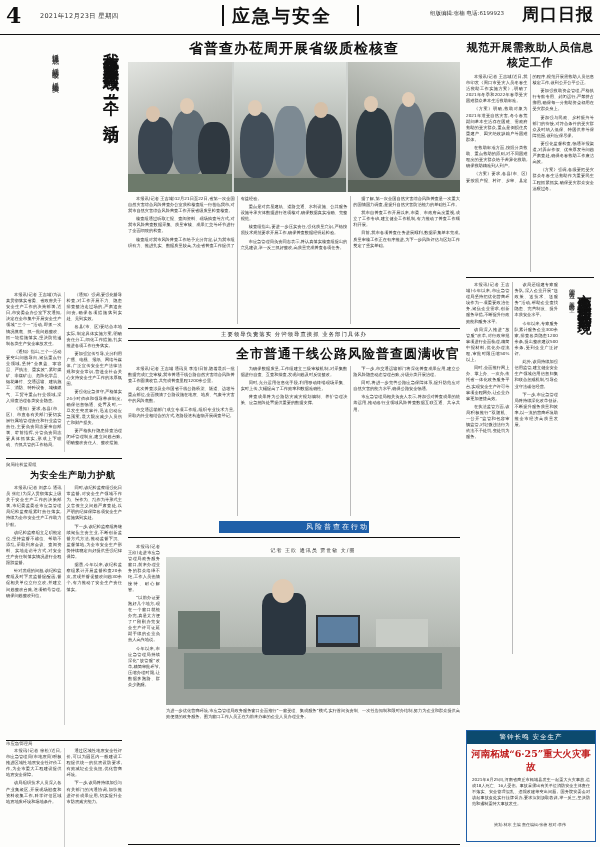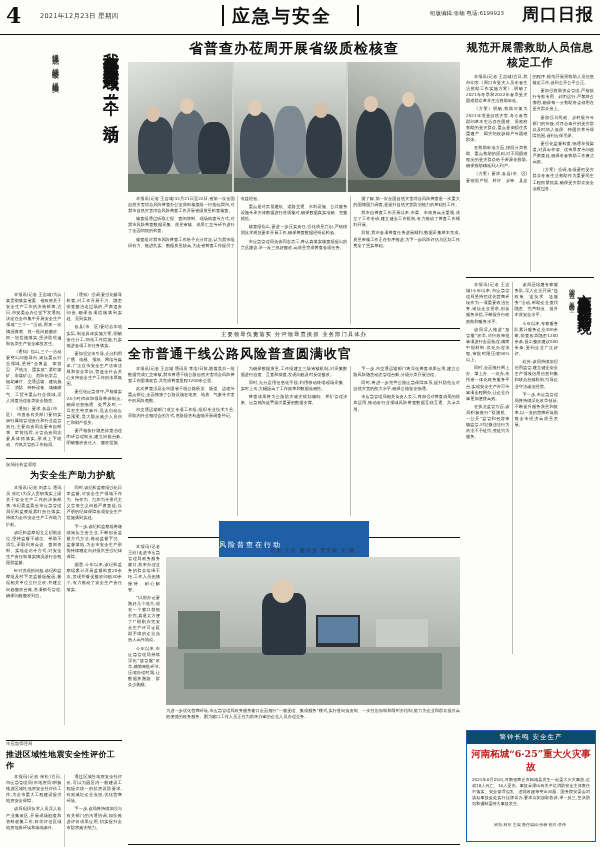--- a/index.html
+++ b/index.html
@@ -36,23 +36,23 @@
   .l-sec3-title{font-size:8px;font-weight:bold;font-family:"DejaVu Serif","Liberation Serif",serif;margin:3px 0 3px 0;letter-spacing:.4px;}
   .l-sec3-body{height:105px;column-count:2;column-gap:5px;column-rule:.5px solid #ccc;}
 
   
   .col-c{position:absolute;left:128px;top:40px;width:332px;}
   .c-head1{font-size:14px;font-weight:bold;font-family:Liberation Serif, serif;text-align:center;letter-spacing:1px;margin-bottom:4px;}
   .photostrip{position:relative;width:332px;height:130px;background:#cfd3d0;overflow:hidden;}
   .photostrip .ph{position:absolute;top:0;height:130px;overflow:hidden;}
   .c-3col{width:332px;height:128px;column-count:3;column-gap:6px;column-rule:.5px solid #bbb;margin-top:4px;}
   .c-band{margin-top:4px;border-top:1px solid #111;border-bottom:1px solid #111;padding:2px 0;font-size:5.4px;text-align:center;letter-spacing:1px;color:#222;}
-  .c-head2{font-size:13px;font-weight:bold;font-family:"DejaVu Serif","Liberation Serif",serif;text-align:left;letter-spacing:1px;margin:4px 0 3px;}
+  .c-head2{font-size:13px;font-weight:bold;font-family:"DejaVu Serif","Liberation Serif",serif;text-align:right;letter-spacing:1px;margin:4px 0 3px;}
   .c-3col-b{width:332px;height:150px;column-count:3;column-gap:6px;column-rule:.5px solid #bbb;}
-  .ribbon{margin:5px auto 0;width:150px;background:#1f5fa8;color:#fff;font-size:7px;text-align:left;padding:19px 0;letter-spacing:2px;}
+  .ribbon{margin:5px auto 0;width:150px;background:#1f5fa8;color:#fff;font-size:7px;text-align:right;padding:1px 0;letter-spacing:2px;}
   .ribbon-wrap{position:relative;height:16px;border-bottom:1px solid #111;}
   .c-low{position:relative;margin-top:6px;height:300px;}
   .c-low-left{position:absolute;left:0;top:0;width:32px;height:160px;}
   .c-feature{position:absolute;left:38px;top:0;width:294px;}
   .c-feat-title{font-size:15px;font-weight:bold;font-family:"DejaVu Serif","Liberation Serif",serif;text-align:center;letter-spacing:1px;}
   .c-feat-by{font-size:5px;text-align:center;color:#333;margin:3px 0 4px;letter-spacing:1px;}
   .c-feat-photo{width:294px;height:148px;background:#b9bdba;overflow:hidden;position:relative;}
   .c-feat-cap{font-size:4.2px;color:#333;line-height:1.4;margin-top:3px;text-align:justify;}
   .c-bottom{position:absolute;left:0;top:300px;width:332px;}
 
@@ -118,21 +118,20 @@
         <p>针对发现的问题,该纪检监察组及时下发监督提醒函,督促相关单位立行立改,并建立问题整改台账,逐项销号管理,确保问题整改到位。</p>
         <p>同时,该纪检监察组强化日常监督,对安全生产领域不作为、慢作为、乱作为等形式主义官僚主义问题严肃查处,以严明的纪律保障各项安全生产措施落到实处。</p>
         <p>下一步,该纪检监察组将继续聚焦主责主业,不断创新监督方式方法,推动监督下沉、监督落地,为全市安全生产形势持续稳定向好提供坚强纪律保障。</p>
         <p>据悉,今年以来,该纪检监察组累计开展监督检查20余次,发现并督促整改问题30余个,有力推动了安全生产责任落实。</p>
       </div>
     </div>
 
     <div class="l-sec3">
       <div class="hr"></div>
       <div class="l-sec2-kicker">市应急管理局</div>
-      <div class="l-sec3-title">推进区域性地震安全性评价工作</div>
       <div class="tb l-sec3-body">
         <p>本报讯(记者 徐松)近日,市应急管理局(市地震局)积极推进区域性地震安全性评价工作,为全市重大工程建设提供地震安全保障。</p>
         <p>该局组织技术人员深入各产业集聚区,开展现场勘查和资料收集工作,科学评估区域地震地质环境和场地条件。</p>
         <p>通过区域性地震安全性评价,可以为园区内一般建设工程提供统一的抗震设防要求,有效减轻企业负担,优化营商环境。</p>
         <p>下一步,该局将持续加强与有关部门的沟通协调,加快推进评价成果应用,切实提升全市防震减灾能力。</p>
       </div>
     </div>
   </div>
 
   <div class="col-c">

